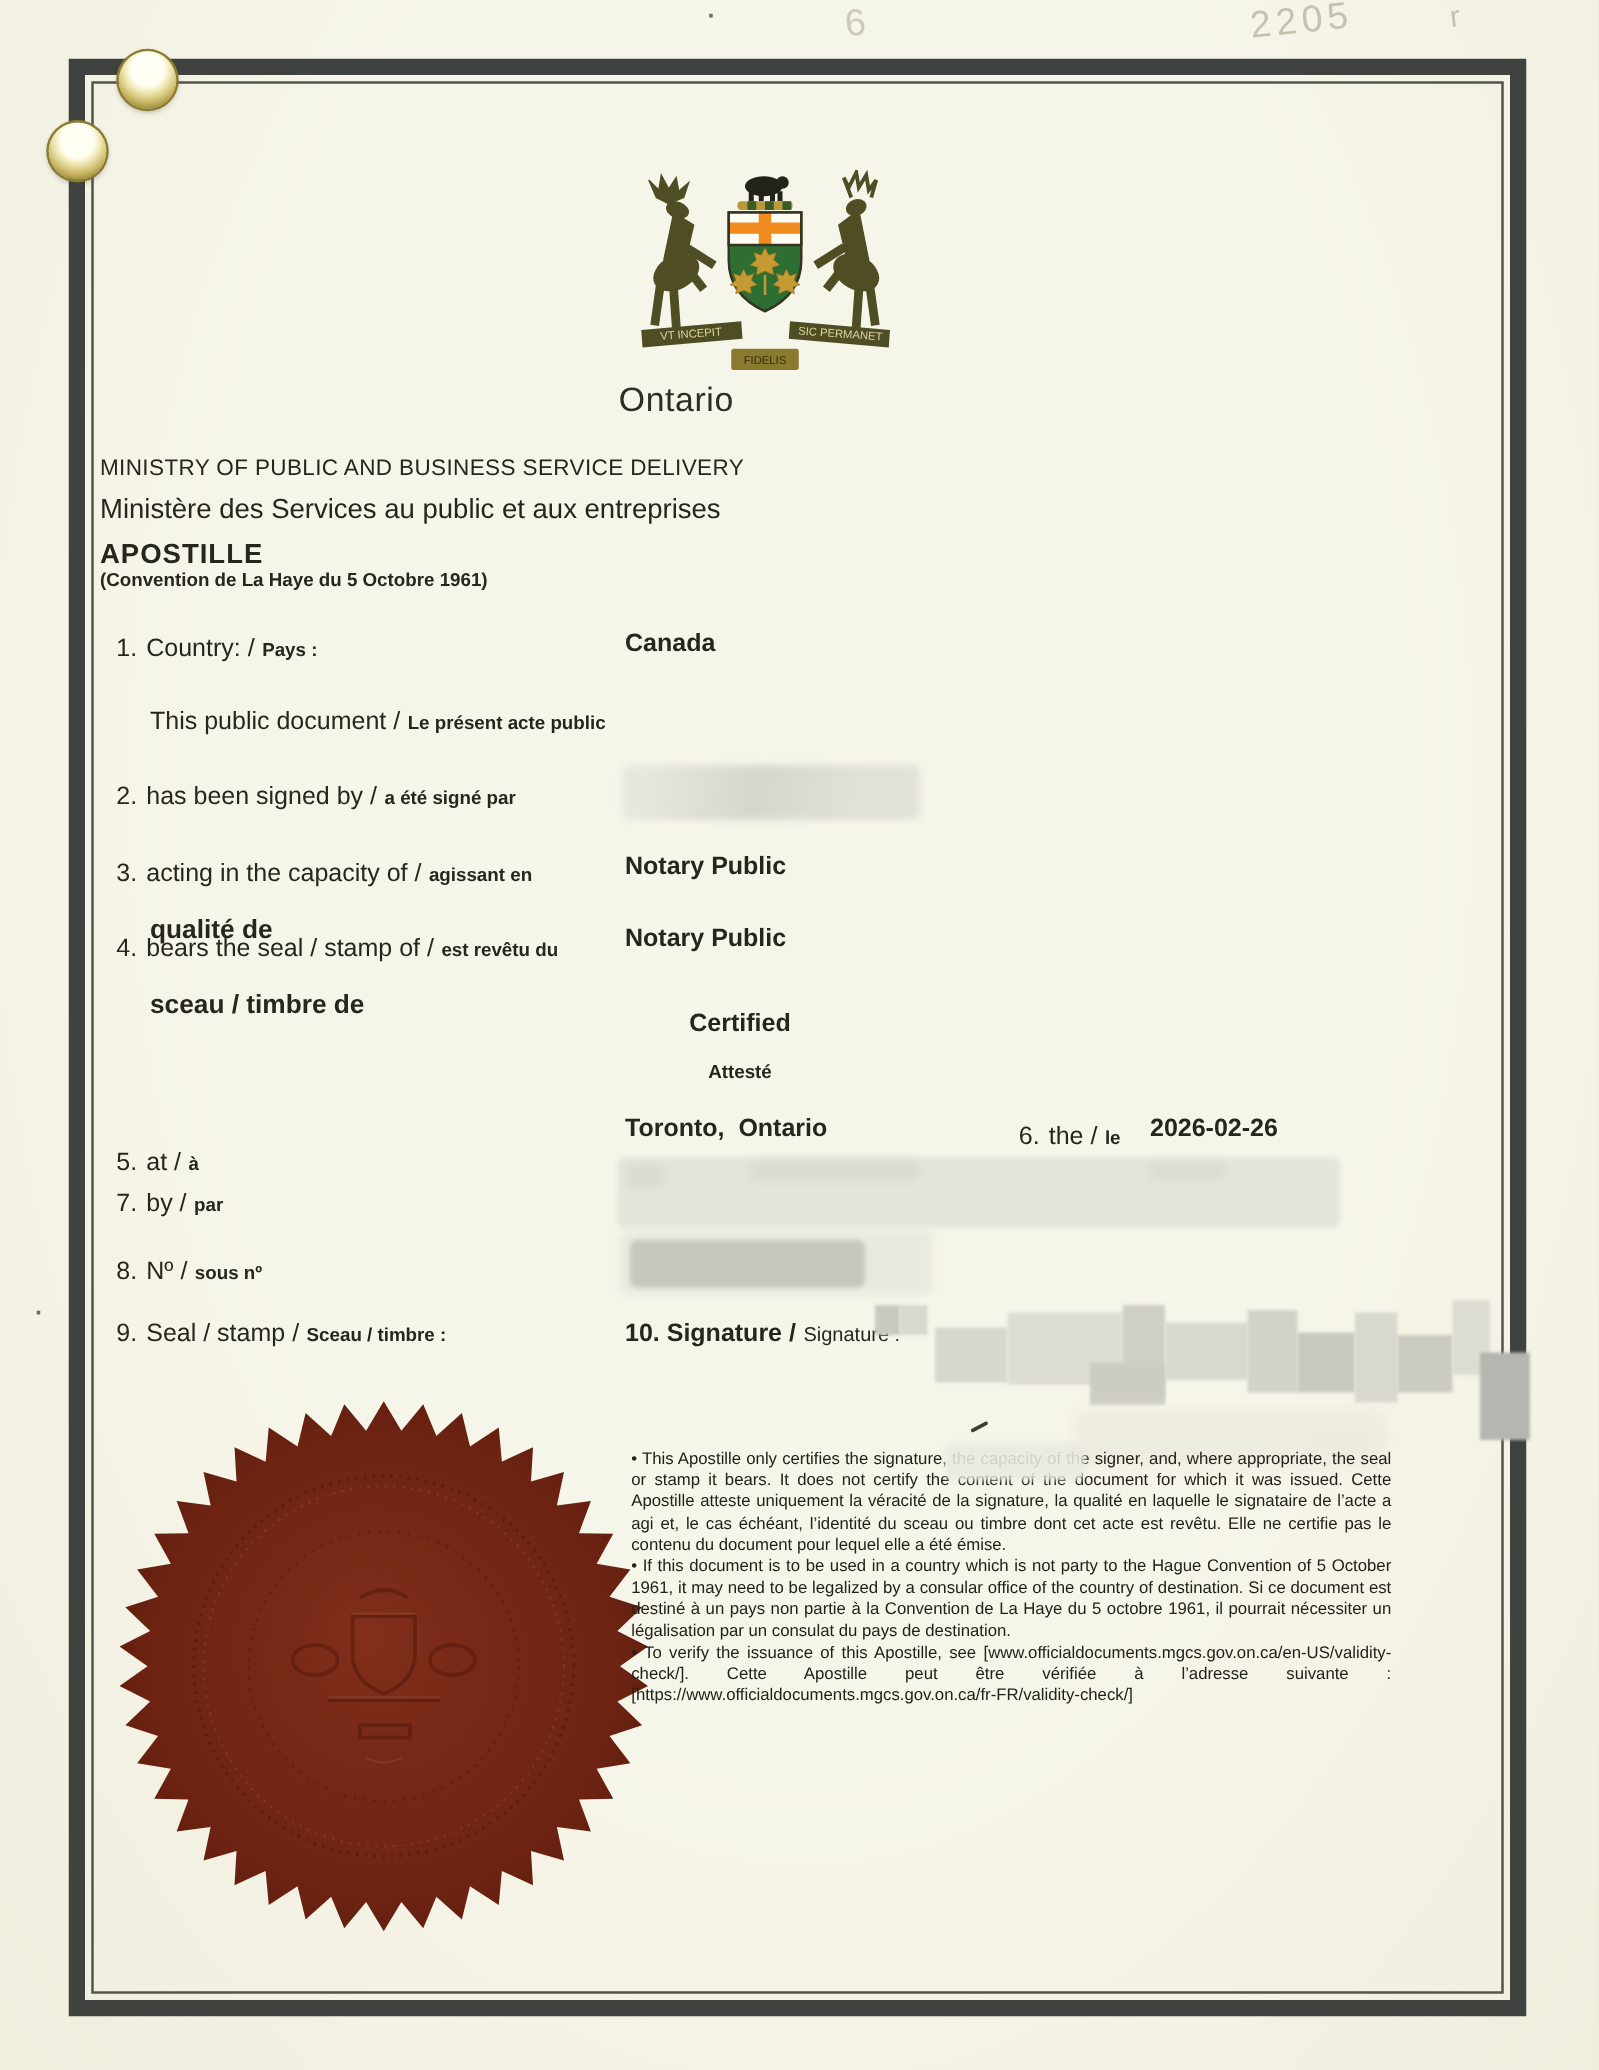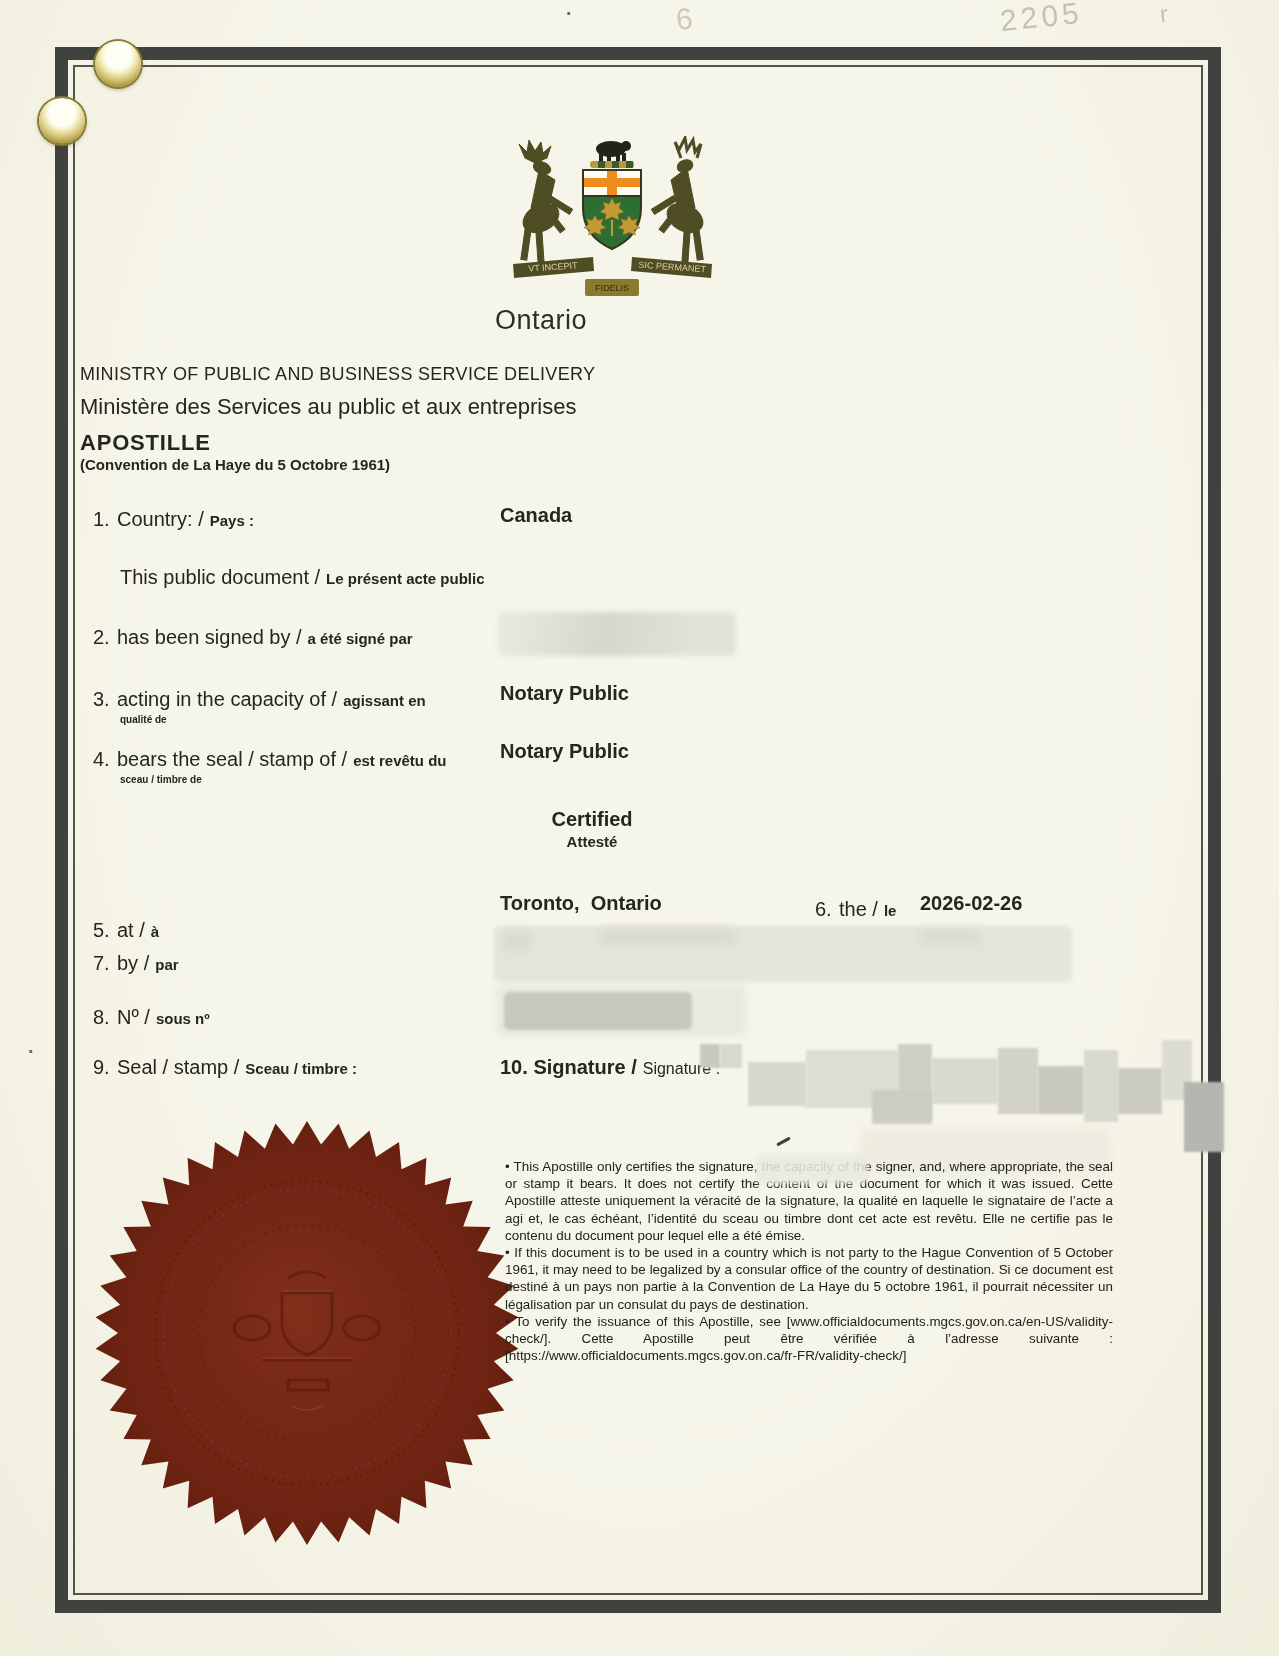--- a/index.html
+++ b/index.html
@@ -26,25 +26,25 @@
   .center-band{position:absolute;left:80px;width:1060px;}
   .ministry-en{font-size:18px;letter-spacing:.3px;}
   .ministry-fr{font-size:22px;}
   .apostille{font-size:22px;font-weight:bold;letter-spacing:.8px;}
   .convention{font-size:15px;font-weight:bold;}
   .wordmark{font-size:27px;color:#2d2d28;letter-spacing:.5px;}
   
   .row{position:absolute;left:93px;font-size:20px;white-space:nowrap;}
   .row .num{display:inline-block;min-width:24px;}
   .row .fr{font-size:15px;font-weight:bold;margin-left:6px;}
-  .row .fr2{font-size:10px;font-weight:bold;margin-left:27px;margin-top:3px;white-space:nowrap;}
+  .row .fr2{font-size:21px;font-weight:bold;margin-left:27px;margin-top:21px;white-space:nowrap;}
   .val{position:absolute;left:500px;font-size:20px;font-weight:bold;white-space:pre-wrap;}
   .cert{position:absolute;left:472px;width:240px;text-align:center;}
   .cert .c1{font-size:20px;font-weight:bold;}
-  .cert .c2{font-size:15px;font-weight:bold;margin-top:2px;}
+  .cert .c2{font-size:15px;font-weight:bold;margin-top:18px;}
   .sig-label{position:absolute;left:500px;font-size:20px;font-weight:bold;white-space:nowrap;}
   .sig-label .fr{font-size:16px;font-weight:normal;margin-left:6px;}
   
   .blurbox{position:absolute;filter:blur(2.5px);border-radius:6px;}
   .ghost{position:absolute;filter:blur(4px);opacity:.45;border-radius:3px;}
   .px{position:absolute;filter:blur(1.2px);}
   .tick{position:absolute;width:15px;height:3px;background:#3d3d33;
         transform:rotate(-28deg);border-radius:2px;}
   
   .notes{position:absolute;left:505px;top:1158px;width:608px;

